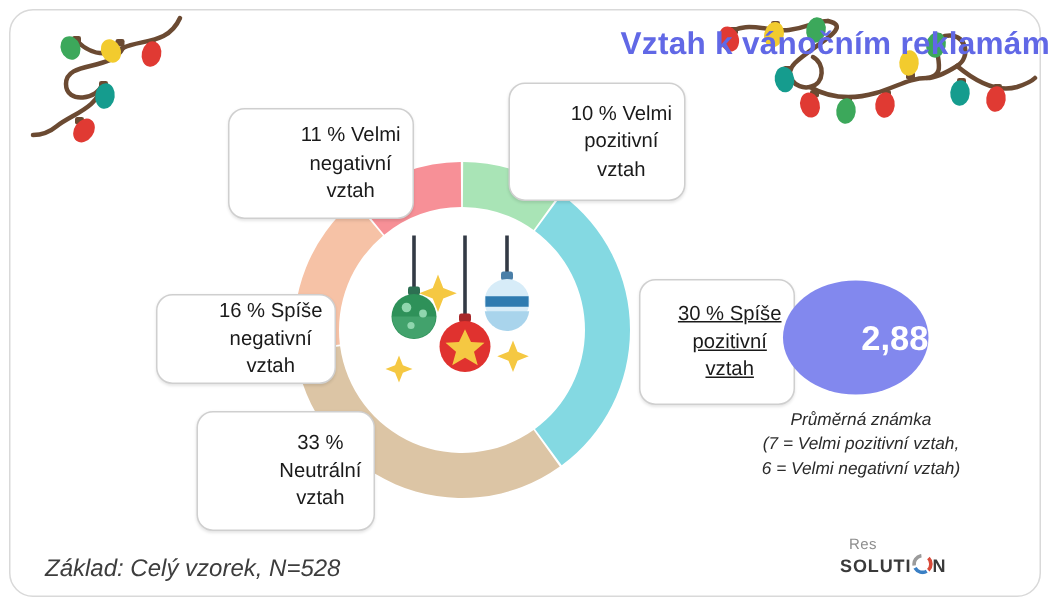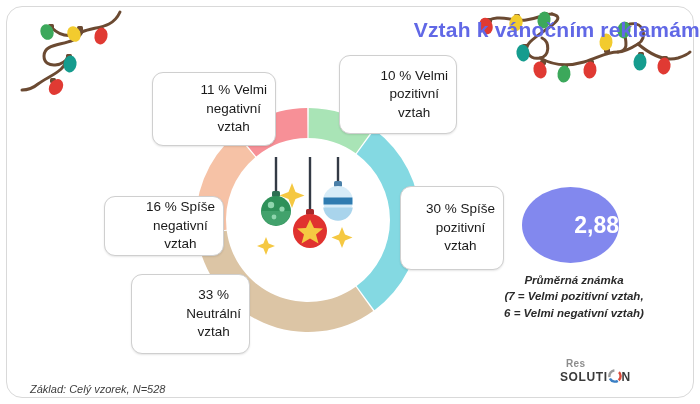--- a/index.html
+++ b/index.html
@@ -97,21 +97,21 @@
     display: flex;
     align-items: center;
     justify-content: flex-end;
     padding: 6px 8px;
     box-sizing: border-box;
     z-index: 4;
   }
   .c-vneg  { left: 152px; top: 72px;  width: 124px; height: 74px; }
   .c-vpos  { left: 339px; top: 55px;  width: 118px; height: 79px; }
   .c-sneg  { left: 104px; top: 176px; width: 120px; height: 60px; margin-top: 20px; }
-  .c-spos  { left: 400px; top: 186px; width: 104px; height: 84px; }
+  .c-spos  { left: 426px; top: 186px; width: 104px; height: 84px; text-decoration: underline; }
   .c-neu   { left: 131px; top: 274px; width: 119px; height: 80px; padding-left: 35px; }
 
   
   .score-oval {
     position: absolute;
     left: 522px;
     top: 187px;
     width: 97px;
     height: 76px;
     background: #8288ee;
@@ -124,52 +124,52 @@
     font-weight: bold;
     z-index: 4;
   }
   .score-caption {
     position: absolute;
     left: 488px;
     top: 272px;
     width: 172px;
     text-align: center;
     font-style: italic;
-    font-weight: bold;
+    font-weight: normal;
     font-size: 11.5px;
     line-height: 1.42;
     color: #2b2b2b;
     z-index: 4;
   }
   .score-caption div { white-space: nowrap; }
 
   
   .footnote {
     position: absolute;
     left: 30px;
-    top: 383px;
+    top: 371px;
     font-style: italic;
-    font-size: 11px;
+    font-size: 16px;
     color: #3d3d3d;
     z-index: 4;
   }
   .logo {
     position: absolute;
     left: 560px;
     top: 358px;
     width: 112px;
     height: 36px;
     z-index: 4;
   }
   .logo-res {
     position: absolute;
     left: 6px;
     top: 0px;
     font-size: 10px;
-    font-weight: bold;
+    font-weight: normal;
     color: #8d8d8d;
     letter-spacing: 0.3px;
   }
   .logo-sol {
     position: absolute;
     left: 0px;
     top: 11px;
     font-size: 12px;
     font-weight: bold;
     color: #3a3a3a;

